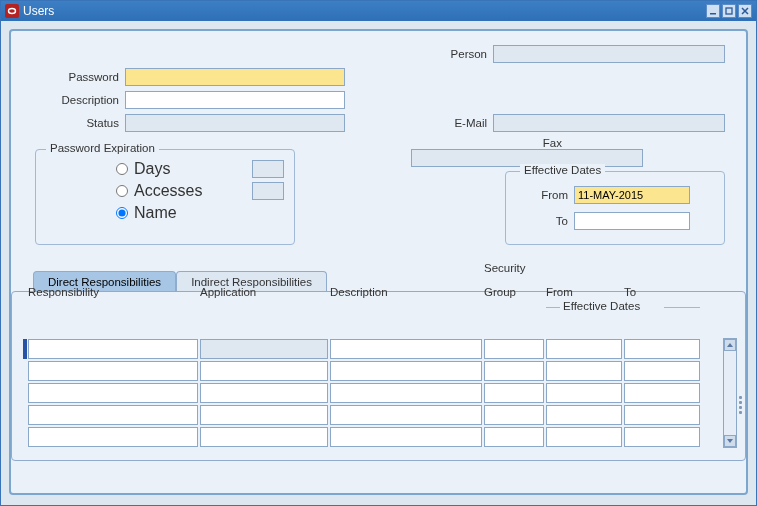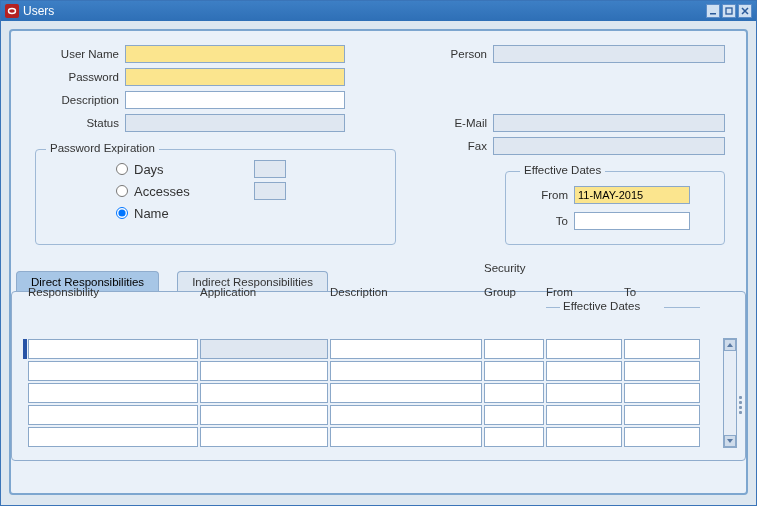--- a/index.html
+++ b/index.html
@@ -31,48 +31,48 @@
   
   .left .lbl { width: 100px; }
   .left .fld { width: 220px; }
 
   
   .right .lbl { width: 82px; }
   .right .fld { width: 232px; }
 
   
   .pwd-fs {
-    position: absolute; left: 24px; top: 118px; width: 361px; height: 96px;
+    position: absolute; left: 24px; top: 118px; width: 260px; height: 96px;
     border: 1px solid #9fb9d6; border-radius: 4px; padding: 8px 10px 18px 10px;
   }
   .pwd-fs .legend {
     position: absolute; top: -8px; left: 10px; background: #eaf1f9;
     padding: 0 4px; font-size: 11.5px; color: #333;
   }
   .pwd-row { display:flex; align-items:center; height: 22px; }
   .pwd-row .radio { margin-left: 70px; width: 12px; height: 12px; }
-  .pwd-row .rlbl { font-size: 13px; color: #333; margin-left: 6px; width: 80px; text-align: left; }
+  .pwd-row .rlbl { font-size: 16px; color: #333; margin-left: 6px; width: 80px; text-align: left; }
   .pwd-row .num { width: 32px; height: 18px; border:1px solid #8ba8c9; background:#dfe7f1; margin-left: 40px; }
 
   
   .eff-fs {
     position: absolute; left: 494px; top: 140px; width: 220px; height: 74px;
     border: 1px solid #9fb9d6; border-radius: 4px;
   }
   .eff-fs .legend {
     position: absolute; top: -8px; left: 14px; background: #eaf1f9;
     padding: 0 4px; font-size: 11.5px; color: #333;
   }
   .eff-row { position: absolute; display:flex; align-items:center; }
   .eff-row .lbl { width: 60px; }
   .eff-row .fld { width: 116px; }
 
   
   .tabs { position: absolute; left: 0; top: 240px; right: 0; }
-  .tab-head { display:flex; align-items: flex-end; gap: 18px; padding-left: 5px; }
+  .tab-head { display:flex; align-items: flex-end; gap: 0; padding-left: 22px; }
   .tab {
     font-size: 11.5px; color: #333; padding: 4px 14px;
     border: 1px solid #8faccd; border-bottom: none;
     border-top-left-radius: 4px; border-top-right-radius: 4px;
     background: #dde7f2; cursor: default;
   }
   .tab.active { background: #a7c6e6; color: #000; }
   .tab-body {
     border: 1px solid #8faccd; border-radius: 4px; margin-top: -1px;
     height: 170px; position: relative; background: #eaf1f9;
@@ -130,24 +130,20 @@
     <div class="ctrl">
         <svg width="8" height="8">
           <path d="M1 1 L7 7 M7 1 L1 7" stroke="#2a5a9a" stroke-width="1.5"></path>
         </svg>
       </div>
   </div>
 
   <div class="client">
     <div class="form-area">
 
-      <div class="row left" style="left:14px; top:14px;">
-        <span class="lbl">User Name</span>
-        <input type="text" class="fld req" value="" style="">
-      </div>
       <div class="row left" style="left:14px; top:37px;">
         <span class="lbl">Password</span>
         <input type="text" class="fld req" value="" style="">
       </div>
       <div class="row left" style="left:14px; top:60px;">
         <span class="lbl">Description</span>
         <input type="text" class="fld" value="" style="">
       </div>
       <div class="row left" style="left:14px; top:83px;">
         <span class="lbl">Status</span>
@@ -155,21 +151,21 @@
       </div>
 
       <div class="row right" style="left:400px; top:14px;">
         <span class="lbl">Person</span>
         <input type="text" class="fld ro" value="" style="">
       </div>
       <div class="row right" style="left:400px; top:83px;">
         <span class="lbl">E-Mail</span>
         <input type="text" class="fld ro" value="" style="">
       </div>
-      <div class="row right" style="left:400px; top:106px;">
+      <div class="row right" style="left:400px; top:106px;flex-direction:column;">
         <span class="lbl">Fax</span>
         <input type="text" class="fld ro" value="" style="">
       </div>
 
       <div class="pwd-fs">
         <div class="legend">Password Expiration</div>
         <div class="pwd-row">
           <input type="radio" name="pwexp" class="radio" style="">
           <span class="rlbl">Days</span>
           <input type="text" class="num" value="" style="">

